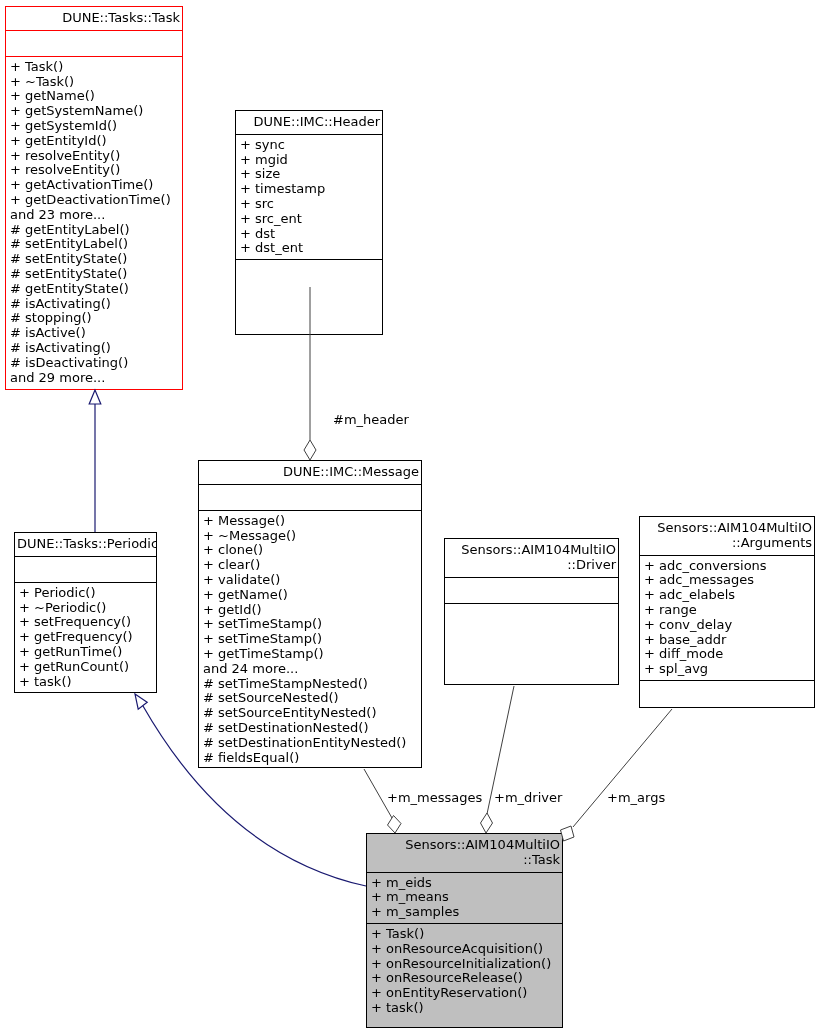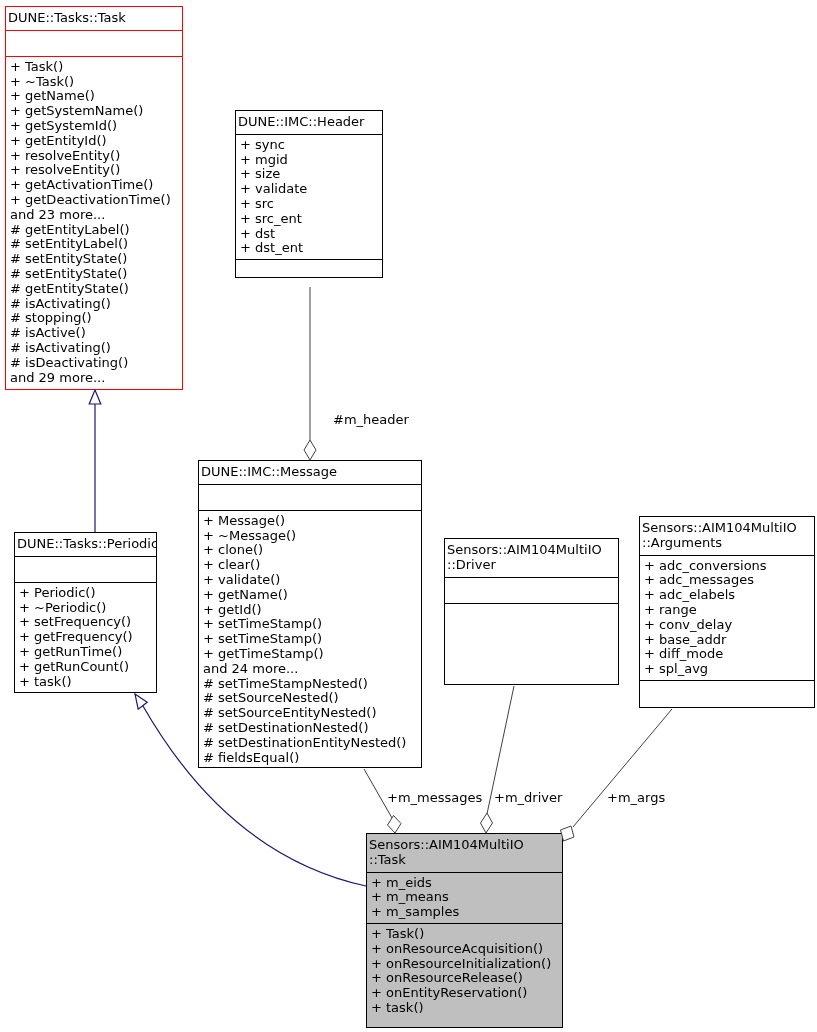--- a/index.html
+++ b/index.html
@@ -23,21 +23,21 @@
   .uml-class {
     position: absolute;
     background: #ffffff;
     border: 1px solid #000000;
     display: flex;
     flex-direction: column;
     box-sizing: border-box;
     overflow: hidden;
   }
   .uml-class .title {
-    text-align: left;
+    text-align: right;
     border-bottom: 1px solid #000000;
     padding: 4px 2px;
     white-space: pre-line;
     flex: 0 0 auto;
   }
   .uml-class .compartment {
     padding: 3px 4px;
     border-bottom: 1px solid #000000;
     flex: 0 0 auto;
   }
@@ -79,27 +79,27 @@
         <div class="member"># getEntityState()</div>
         <div class="member"># isActivating()</div>
         <div class="member"># stopping()</div>
         <div class="member"># isActive()</div>
         <div class="member"># isActivating()</div>
         <div class="member"># isDeactivating()</div>
         <div class="member">and 29 more...</div>
       </div>
   </div>
 
-  <div class="uml-class" style="left:235px; top:110px; width:148px; height:168px;">
+  <div class="uml-class" style="left:235px; top:110px; width:148px; height:225px;">
     <div class="title">DUNE::IMC::Header</div>
     <div class="compartment">
         <div class="member">+ sync</div>
         <div class="member">+ mgid</div>
         <div class="member">+ size</div>
-        <div class="member">+ validate</div>
+        <div class="member">+ timestamp</div>
         <div class="member">+ src</div>
         <div class="member">+ src_ent</div>
         <div class="member">+ dst</div>
         <div class="member">+ dst_ent</div>
       </div>
     <div class="compartment grow empty"></div>
   </div>
 
   <div class="uml-class" style="left:198px; top:460px; width:224px; height:308px;">
     <div class="title">DUNE::IMC::Message</div>

